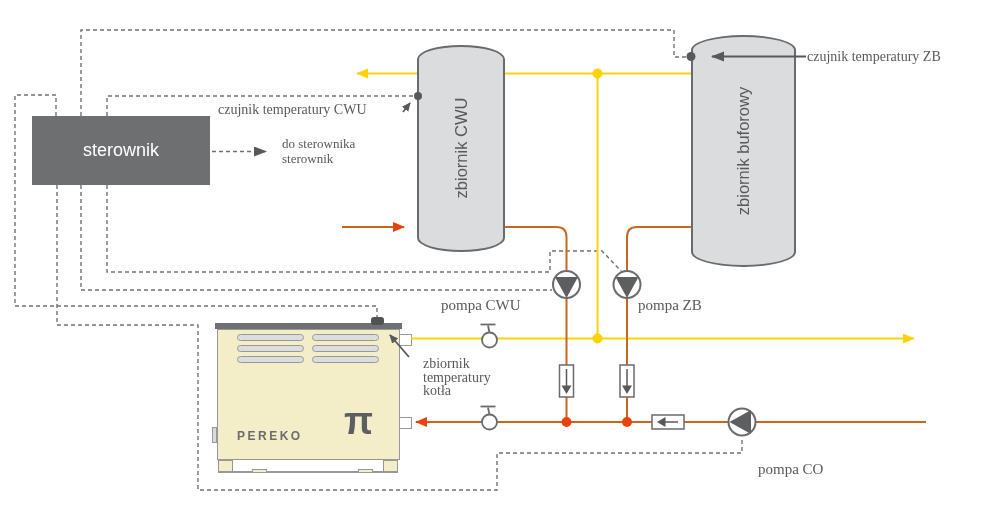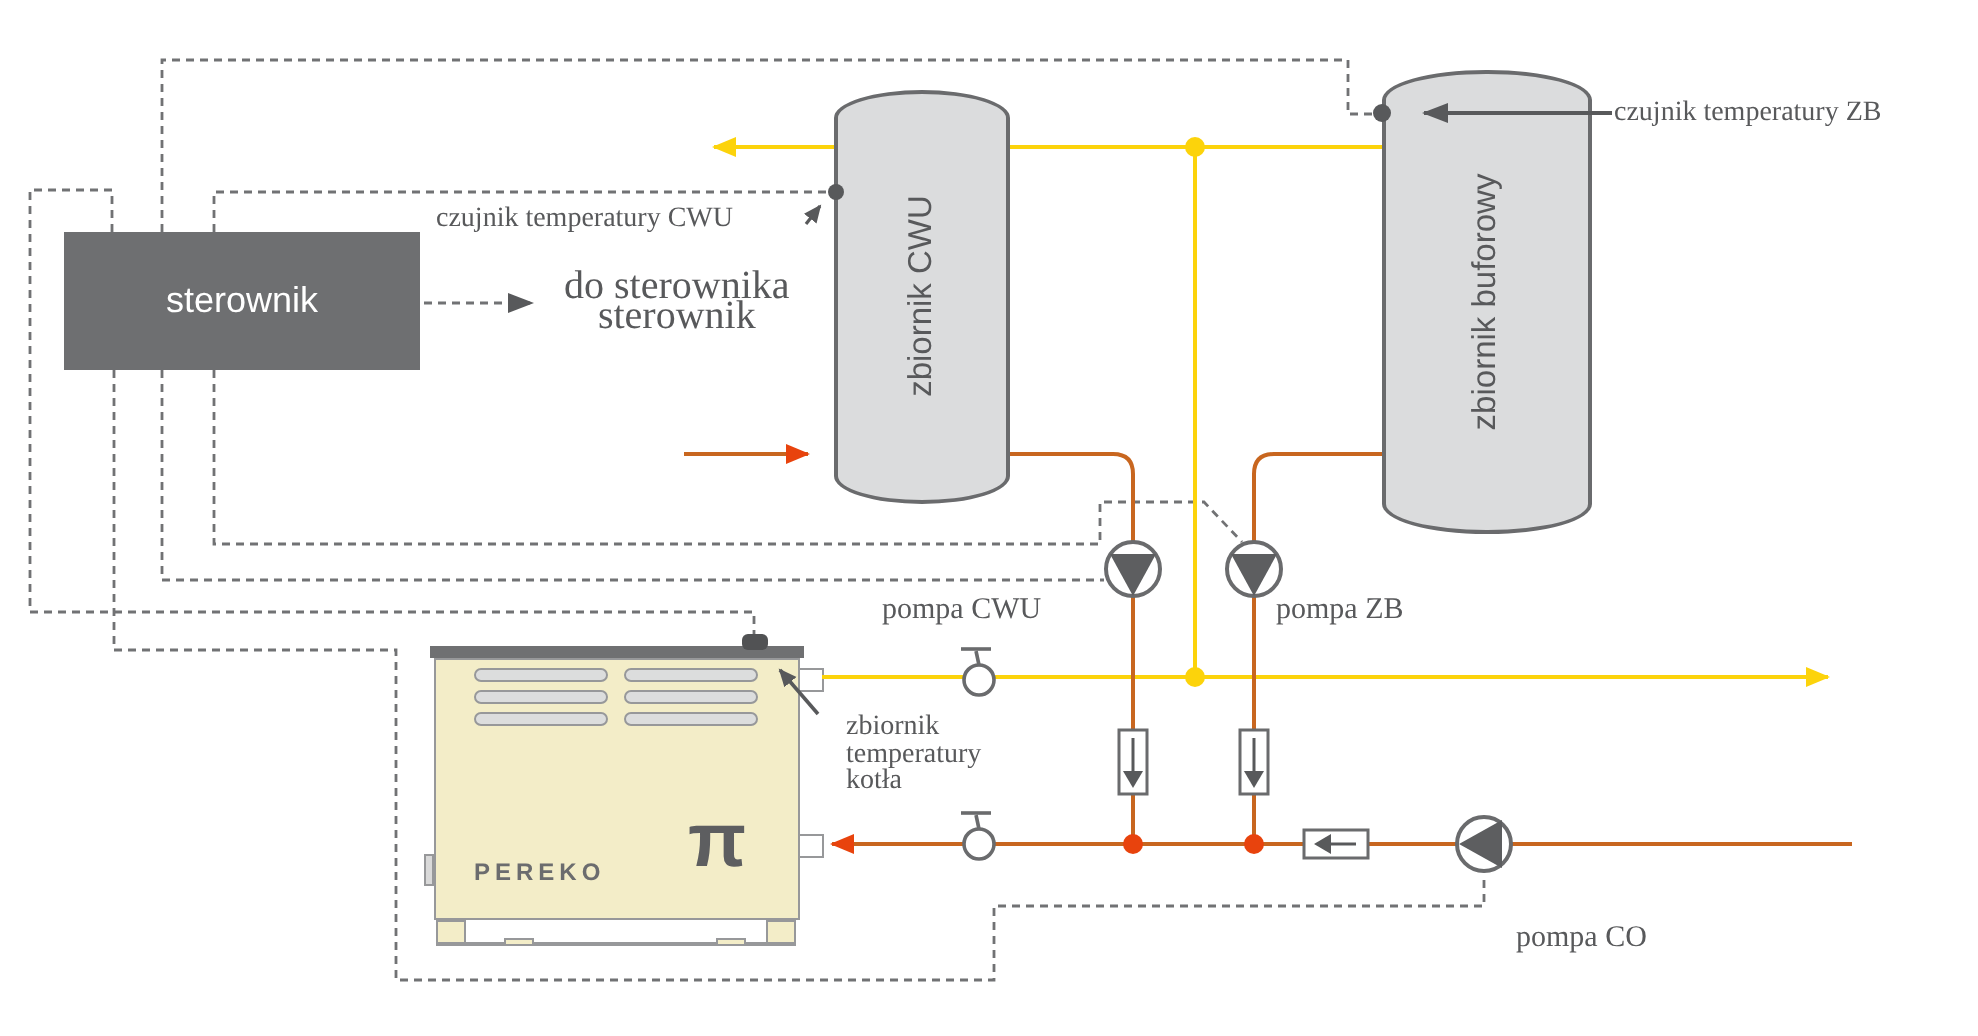--- a/index.html
+++ b/index.html
@@ -167,21 +167,21 @@
     </g>
 
     <circle cx="418" cy="96" r="4" style="fill:var(--ink)"></circle>
     <circle cx="691" cy="56.5" r="4.5" style="fill:var(--ink)"></circle>
     <path d="M806,56.5 L712,56.5" style="stroke:var(--ink);stroke-width:2;fill:none" marker-end="url(#m-ink)"></path>
     <path d="M409,357 L390,335" style="stroke:var(--ink);stroke-width:1.8;fill:none" marker-end="url(#m-ink-s)"></path>
     <path d="M403,112 L410,103" style="stroke:var(--ink);stroke-width:1.6;fill:none" marker-end="url(#m-ink-s)"></path>
   </svg>
 
   <div class="lbl" style="left:218px;top:102px;">czujnik temperatury CWU</div>
-  <div class="lbl" style="left:282px;top:136px;font-size:20px;text-align:center;">
+  <div class="lbl" style="left:282px;top:136px;font-size:13px;">
     <div>do sterownika</div>
     <div>sterownik</div>
   </div>
   <div class="lbl" style="left:807px;top:49px;">czujnik temperatury ZB</div>
   <div class="lbl" style="left:423px;top:357px;line-height:13.5px;">
     <div>zbiornik</div>
     <div>temperatury</div>
     <div>kotła</div>
   </div>
   <div class="lbl lbl-pump" style="left:441px;top:298px;">pompa CWU</div>

